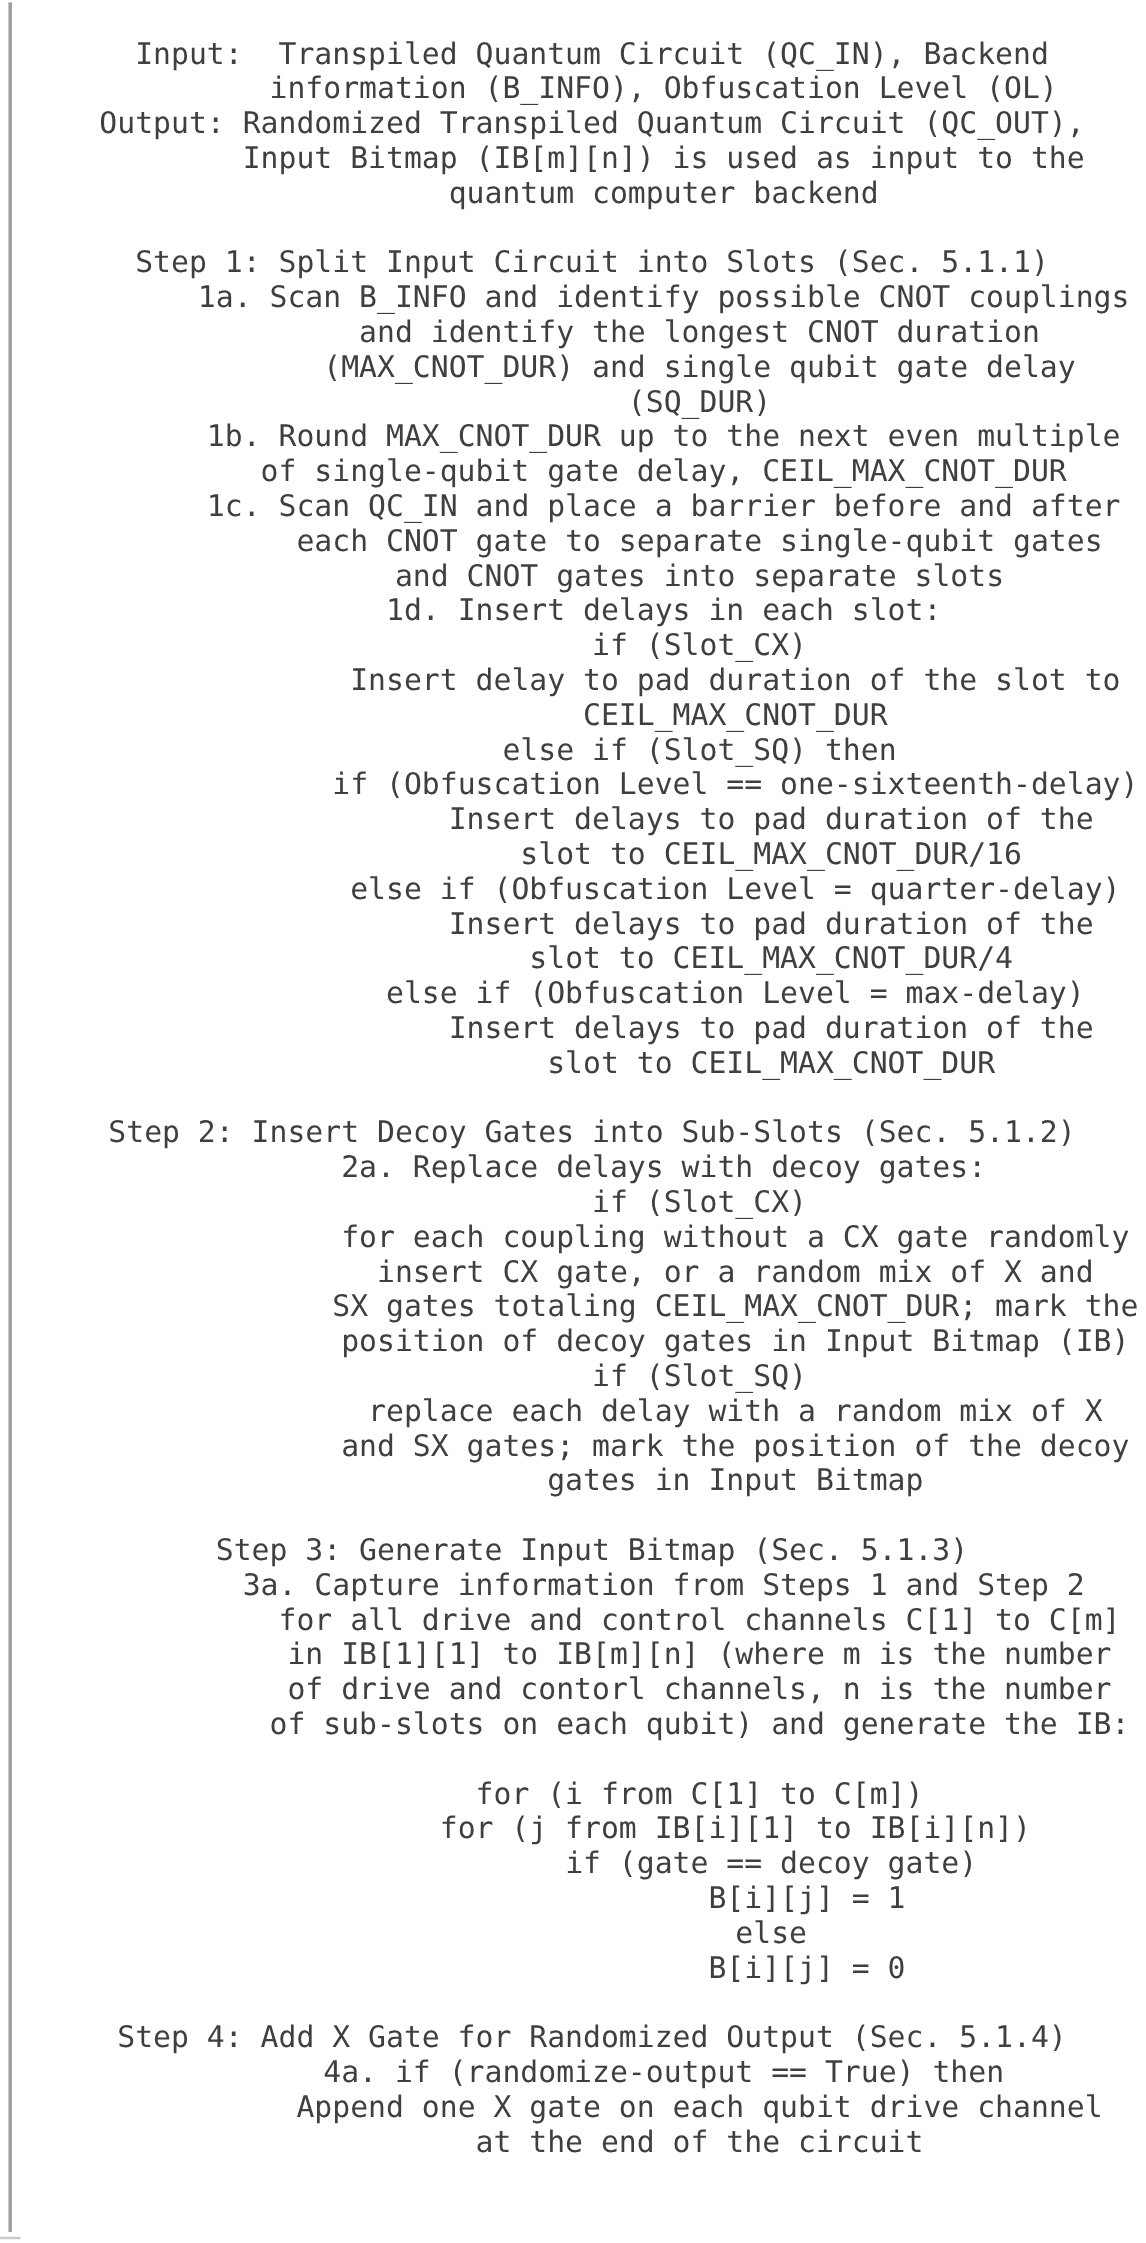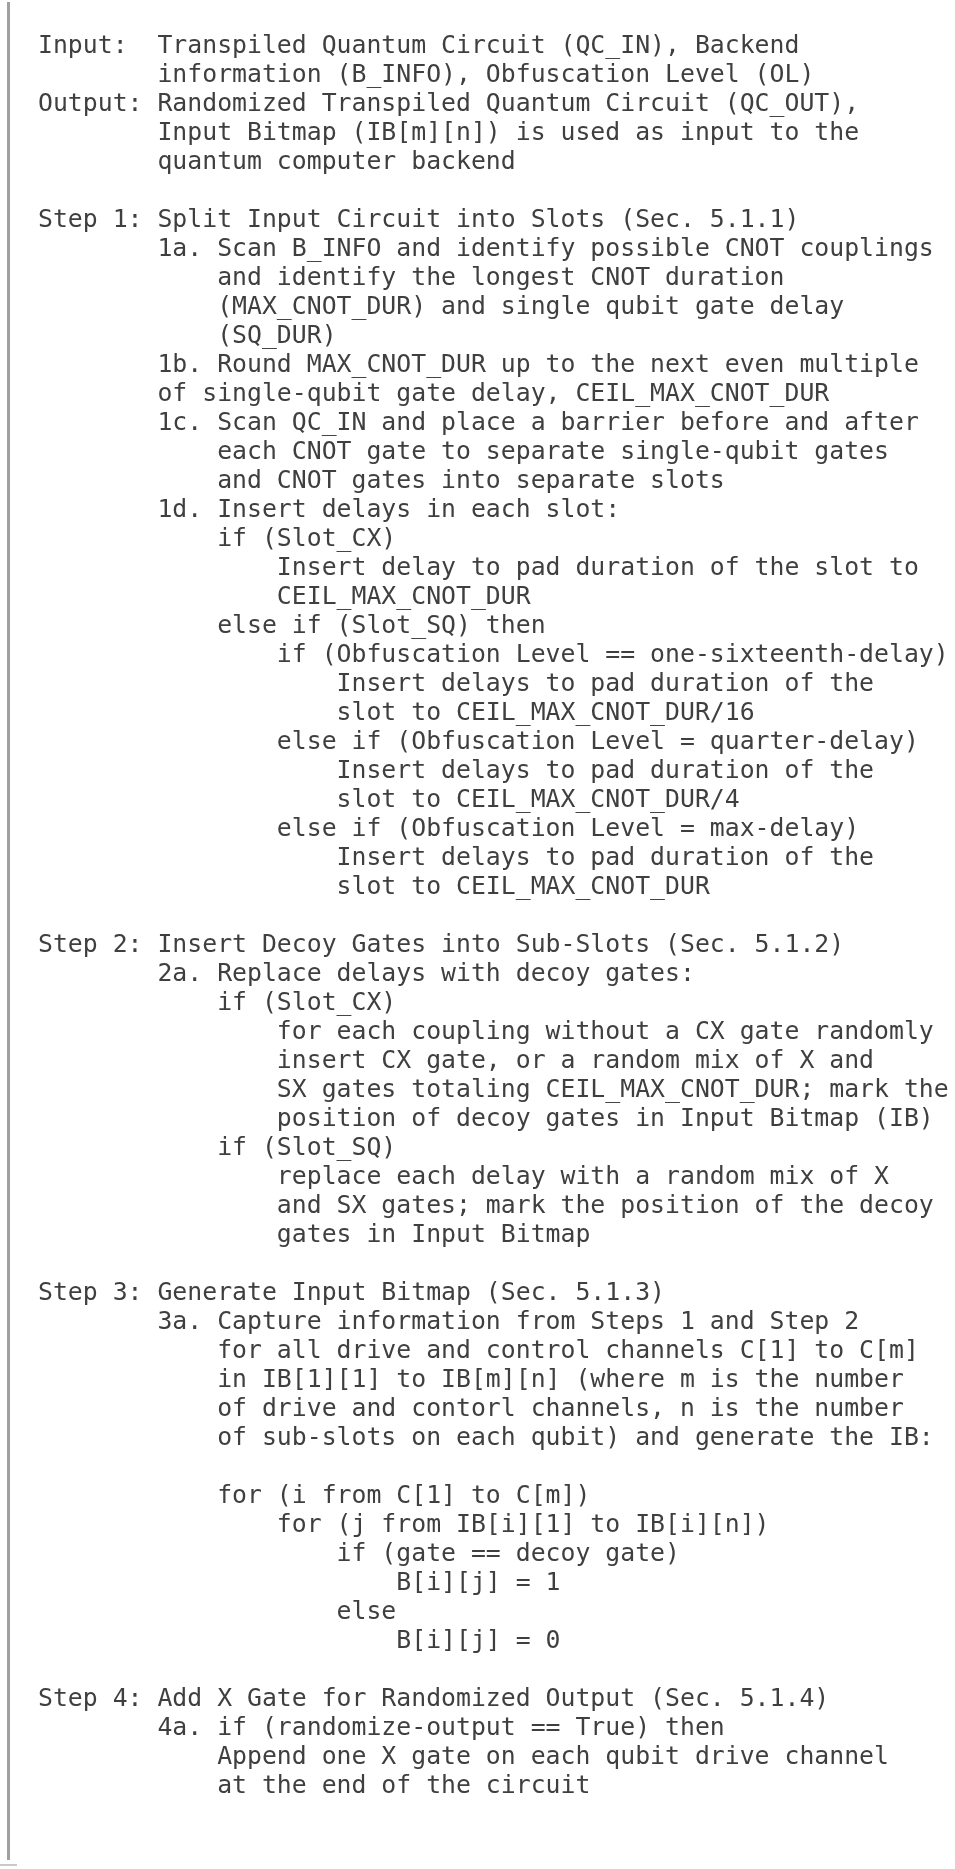--- a/index.html
+++ b/index.html
@@ -34,20 +34,21 @@
     position: absolute;
     left: 38px;
     top: 30px;
     margin: 0;
     font-family: "DejaVu Sans Mono", "Liberation Mono", monospace;
     font-size: 24.8px;
     line-height: 29px;
     font-weight: 400;
     color: var(--text-color, #3f3f3f);
     white-space: pre;
+    text-align: center;
   }
 </style>
 </head>
 <body style="background: rgb(255, 255, 255);">
 
 <div class="left-rule"></div>
 <div class="bottom-tick"></div>
 
 <pre class="listing">Input:  Transpiled Quantum Circuit (QC_IN), Backend
         information (B_INFO), Obfuscation Level (OL)

